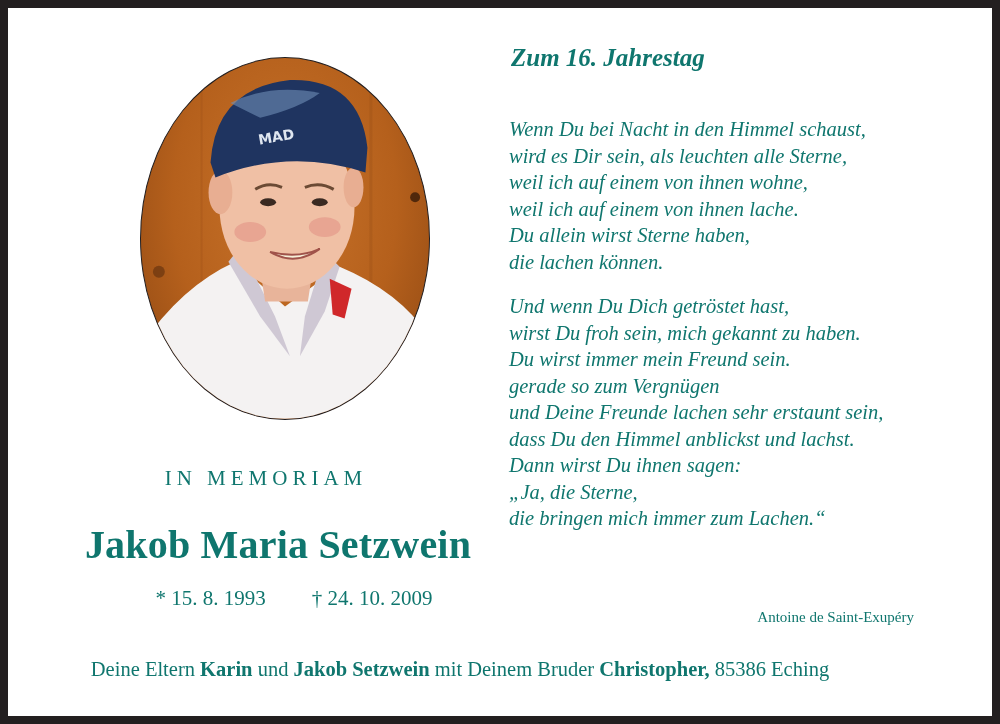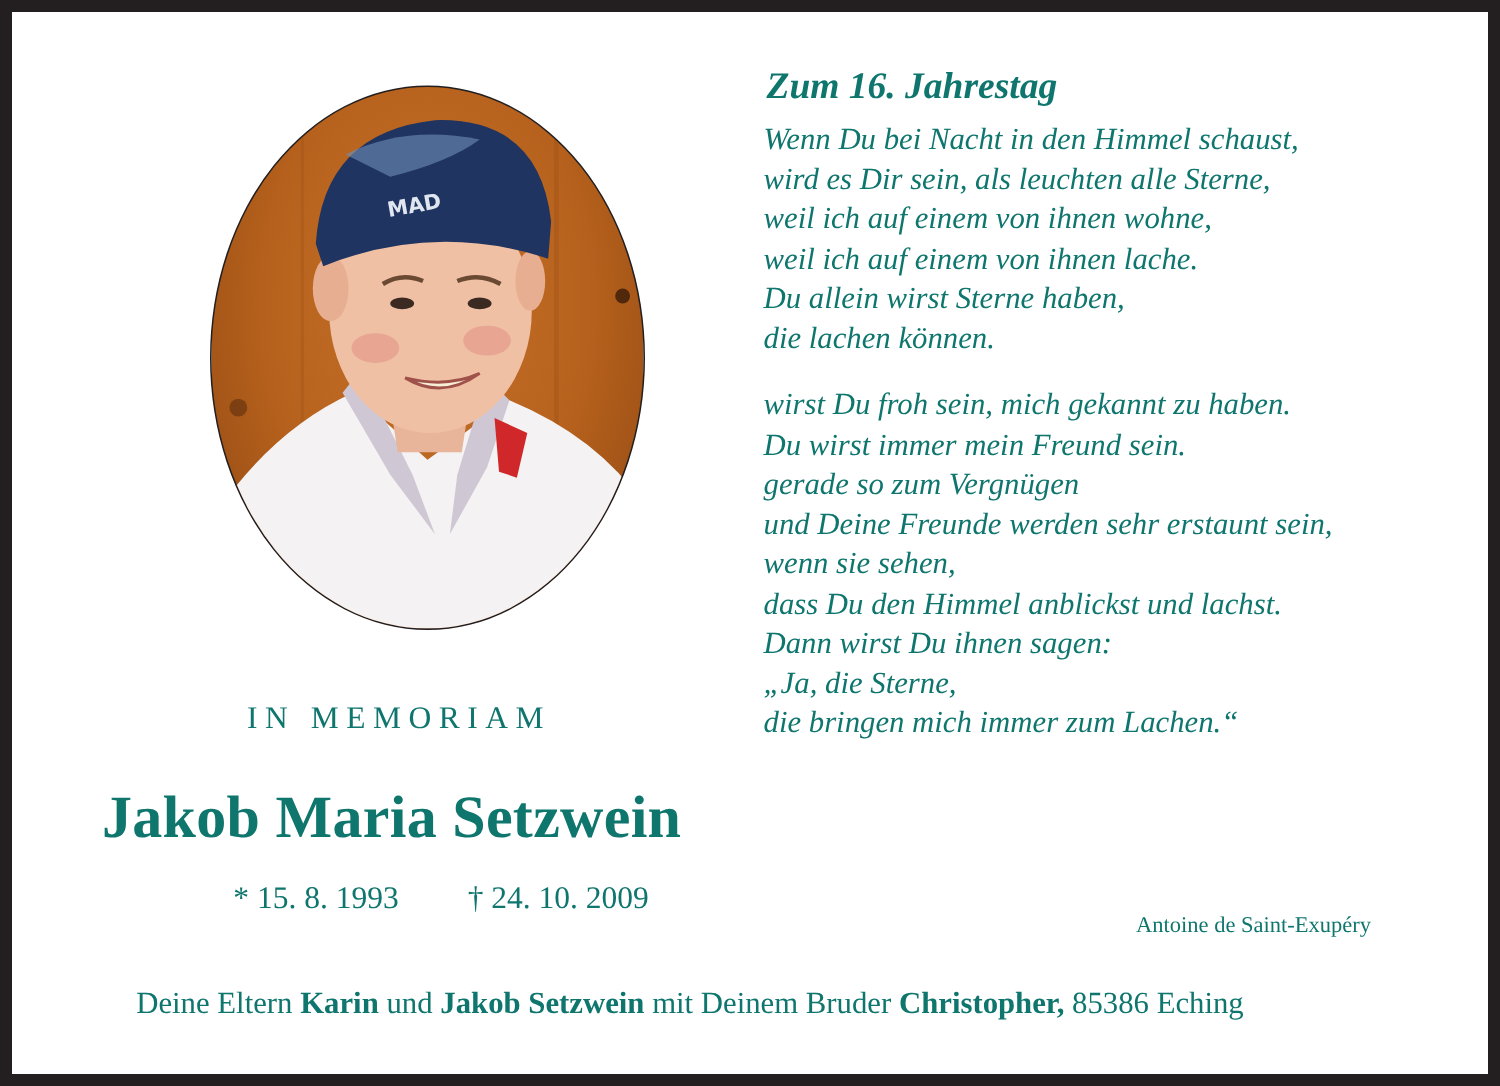--- a/index.html
+++ b/index.html
@@ -7,28 +7,28 @@
     .card { position: absolute; left: 8px; top: 8px; width: 984px; height: 708px; background: #ffffff; }
     .serif { font-family: "Liberation Serif", "DejaVu Serif", serif; color: #0f766e; }
 
     .photo { position: absolute; left: 132px; top: 49px; width: 290px; height: 363px; border-radius: 50%;
       border: 1.5px solid #231f20; overflow: hidden; box-sizing: border-box;
       background: radial-gradient(ellipse at 50% 40%, #c8732a 0%, #b5601c 55%, #8a4512 100%); }
     .photo svg { width: 100%; height: 100%; display: block; }
 
     .memoriam { position: absolute; left: 48px; top: 458px; width: 420px; text-align: center;
       font-size: 21px; letter-spacing: 5px; }
-    .name { position: absolute; left: 60px; top: 513px; width: 420px; text-align: left;
+    .name { position: absolute; left: 60px; top: 513px; width: 420px; text-align: center;
       font-size: 40px; font-weight: bold; letter-spacing: 0.2px; }
     .dates { position: absolute; left: 76px; top: 578px; width: 420px; text-align: center; font-size: 21px; }
     .dates span { display: inline-block; }
     .dates .gap { width: 46px; }
 
     .anniv { position: absolute; left: 503px; top: 36px; font-size: 25px; font-weight: bold; font-style: italic; }
-    .poem { position: absolute; left: 501px; font-size: 20.5px; font-style: italic; line-height: 26.5px; }
+    .poem { position: absolute; left: 501px; font-size: 20.5px; font-style: italic; line-height: 26.5px; margin-top: 36px; }
     .poem div { white-space: nowrap; }
     .stanza1 { top: 72px; }
     .stanza2 { top: 249px; }
     .author { position: absolute; right: 78px; top: 601px; font-size: 15px; }
 
     .footer { position: absolute; left: 0; top: 650px; width: 904px; text-align: center; font-size: 20.5px; }
     .footer b { font-weight: bold; }
   </style>
 </head>
 <body>
@@ -83,25 +83,25 @@
   <div class="poem stanza1 serif">
     <div>Wenn Du bei Nacht in den Himmel schaust,</div>
     <div>wird es Dir sein, als leuchten alle Sterne,</div>
     <div>weil ich auf einem von ihnen wohne,</div>
     <div>weil ich auf einem von ihnen lache.</div>
     <div>Du allein wirst Sterne haben,</div>
     <div>die lachen können.</div>
   </div>
 
   <div class="poem stanza2 serif">
+    <div>Und wenn Du Dich getröstet hast,</div>
     <div>wirst Du froh sein, mich gekannt zu haben.</div>
     <div>Du wirst immer mein Freund sein.</div>
     <div>gerade so zum Vergnügen</div>
-    <div>und Deine Freunde werden sehr erstaunt sein,</div>
-    <div>wenn sie sehen,</div>
+    <div>und Deine Freunde lachen sehr erstaunt sein,</div>
     <div>dass Du den Himmel anblickst und lachst.</div>
     <div>Dann wirst Du ihnen sagen:</div>
     <div>„Ja, die Sterne,</div>
     <div>die bringen mich immer zum Lachen.“</div>
   </div>
 
   <div class="author serif">Antoine de Saint-Exupéry</div>
 
   <div class="footer serif"><span>Deine Eltern </span><b>Karin</b><span> und </span><b>Jakob Setzwein</b><span> mit Deinem Bruder </span><b>Christopher,</b><span> 85386 Eching</span></div>
 

